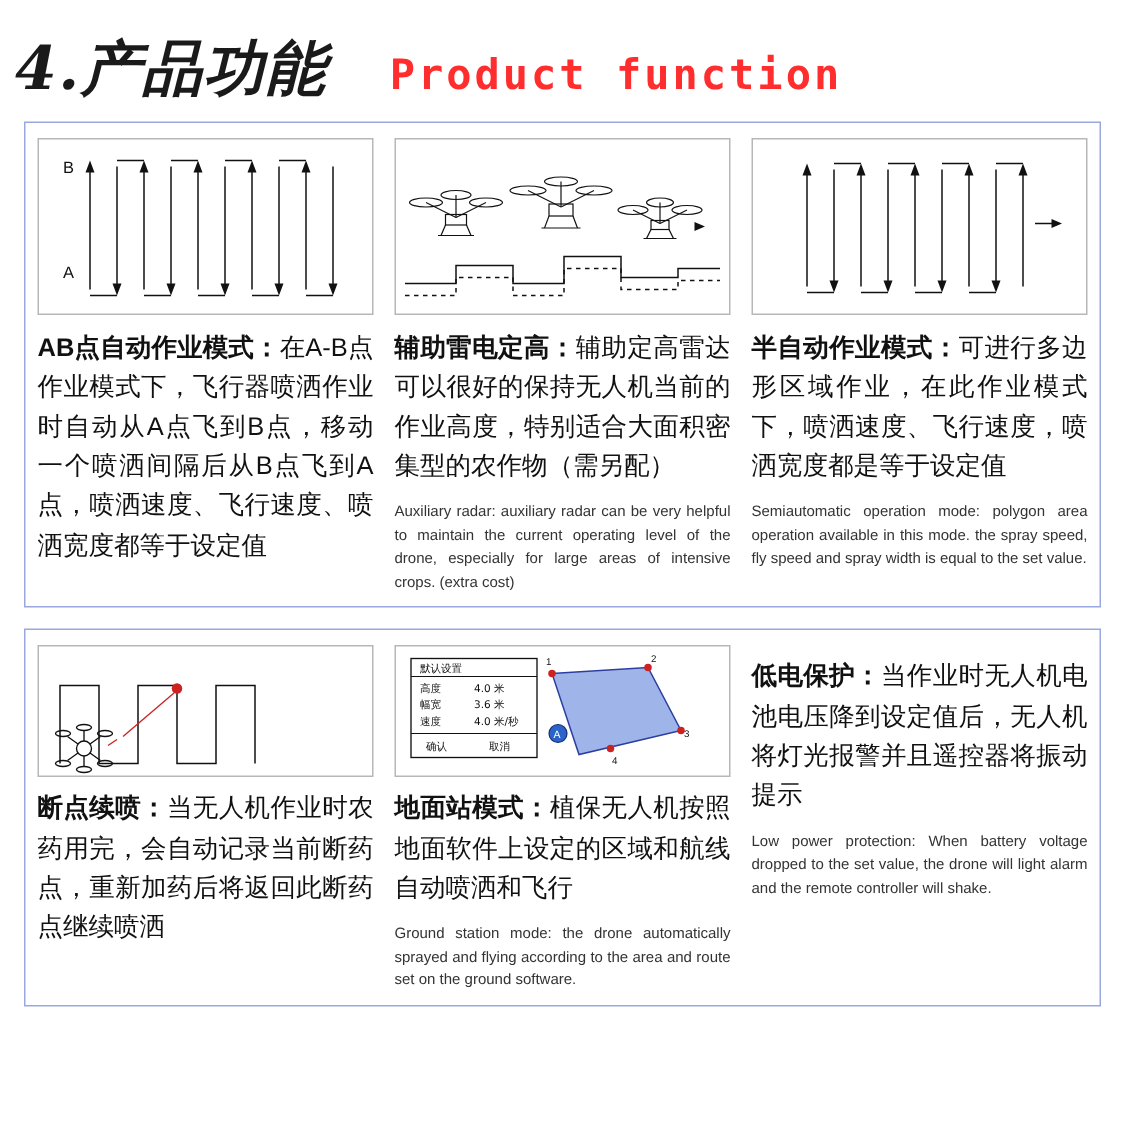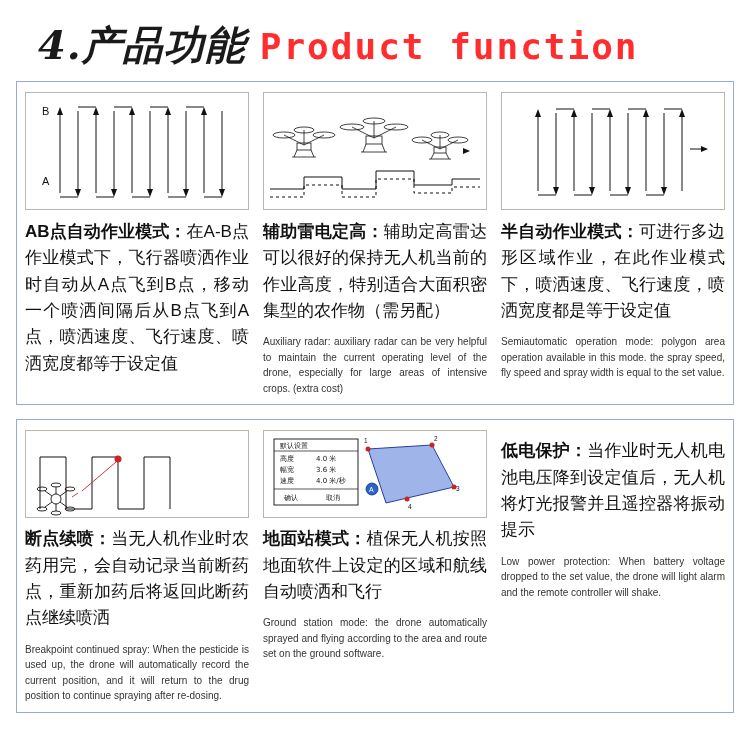--- a/index.html
+++ b/index.html
@@ -17,34 +17,35 @@
     position: relative;
     width: 750px;
     height: 750px;
     box-sizing: border-box;
     padding: 0;
   }
   
   .title-row {
     display: flex;
     align-items: baseline;
-    padding: 18px 0 8px 38px;
+    padding: 18px 0 8px 10px;
     white-space: nowrap;
+    gap: 28px;
   }
   .title-cn {
     font-family: "DejaVu Serif", serif;
     font-size: 40px;
     font-weight: bold;
     font-style: italic;
     color: #1a1a1a;
     letter-spacing: 1px;
   }
   .title-en {
     font-family: "DejaVu Sans Mono", monospace;
-    font-size: 36px;
+    font-size: 28px;
     font-weight: bold;
     color: #ff2d2d;
     margin-left: 14px;
     letter-spacing: 2px;
   }
   
   .section {
     position: relative;
     margin: 0 16px 14px 16px;
     border: 1px solid #9aa8e0;
@@ -273,21 +274,20 @@
               <ellipse cx="30" cy="54" rx="5" ry="2"></ellipse>
               <ellipse cx="16" cy="58" rx="5" ry="2"></ellipse>
               <ellipse cx="44" cy="58" rx="5" ry="2"></ellipse>
               <ellipse cx="16" cy="78" rx="5" ry="2"></ellipse>
               <ellipse cx="44" cy="78" rx="5" ry="2"></ellipse>
               <ellipse cx="30" cy="82" rx="5" ry="2"></ellipse>
             </g>
           </svg>
         </div>
         <div class="cn-text"><b>断点续喷：</b><span>当无人机作业时农药用完，会自动记录当前断药点，重新加药后将返回此断药点继续喷洒</span></div>
-        <div class="en-text">Breakpoint continued spray: When the pesticide is used up, the drone will automatically record the current position, and it will return to the drug position to continue spraying after re-dosing.</div>
       </div>
 
       <div class="card">
         <div class="figure">
           <svg width="222" height="94" viewBox="0 0 222 94">
             <rect x="10" y="8" width="84" height="66" fill="#ffffff" stroke="#111" stroke-width="0.9"></rect>
             <line x1="10" y1="20" x2="94" y2="20" stroke="#111" stroke-width="0.7"></line>
             <line x1="10" y1="58" x2="94" y2="58" stroke="#111" stroke-width="0.7"></line>
             <text x="16" y="17" font-size="7" font-family="DejaVu Sans" fill="#111">默认设置</text>
             <text x="16" y="30" font-size="7" font-family="DejaVu Sans" fill="#111">高度</text>

